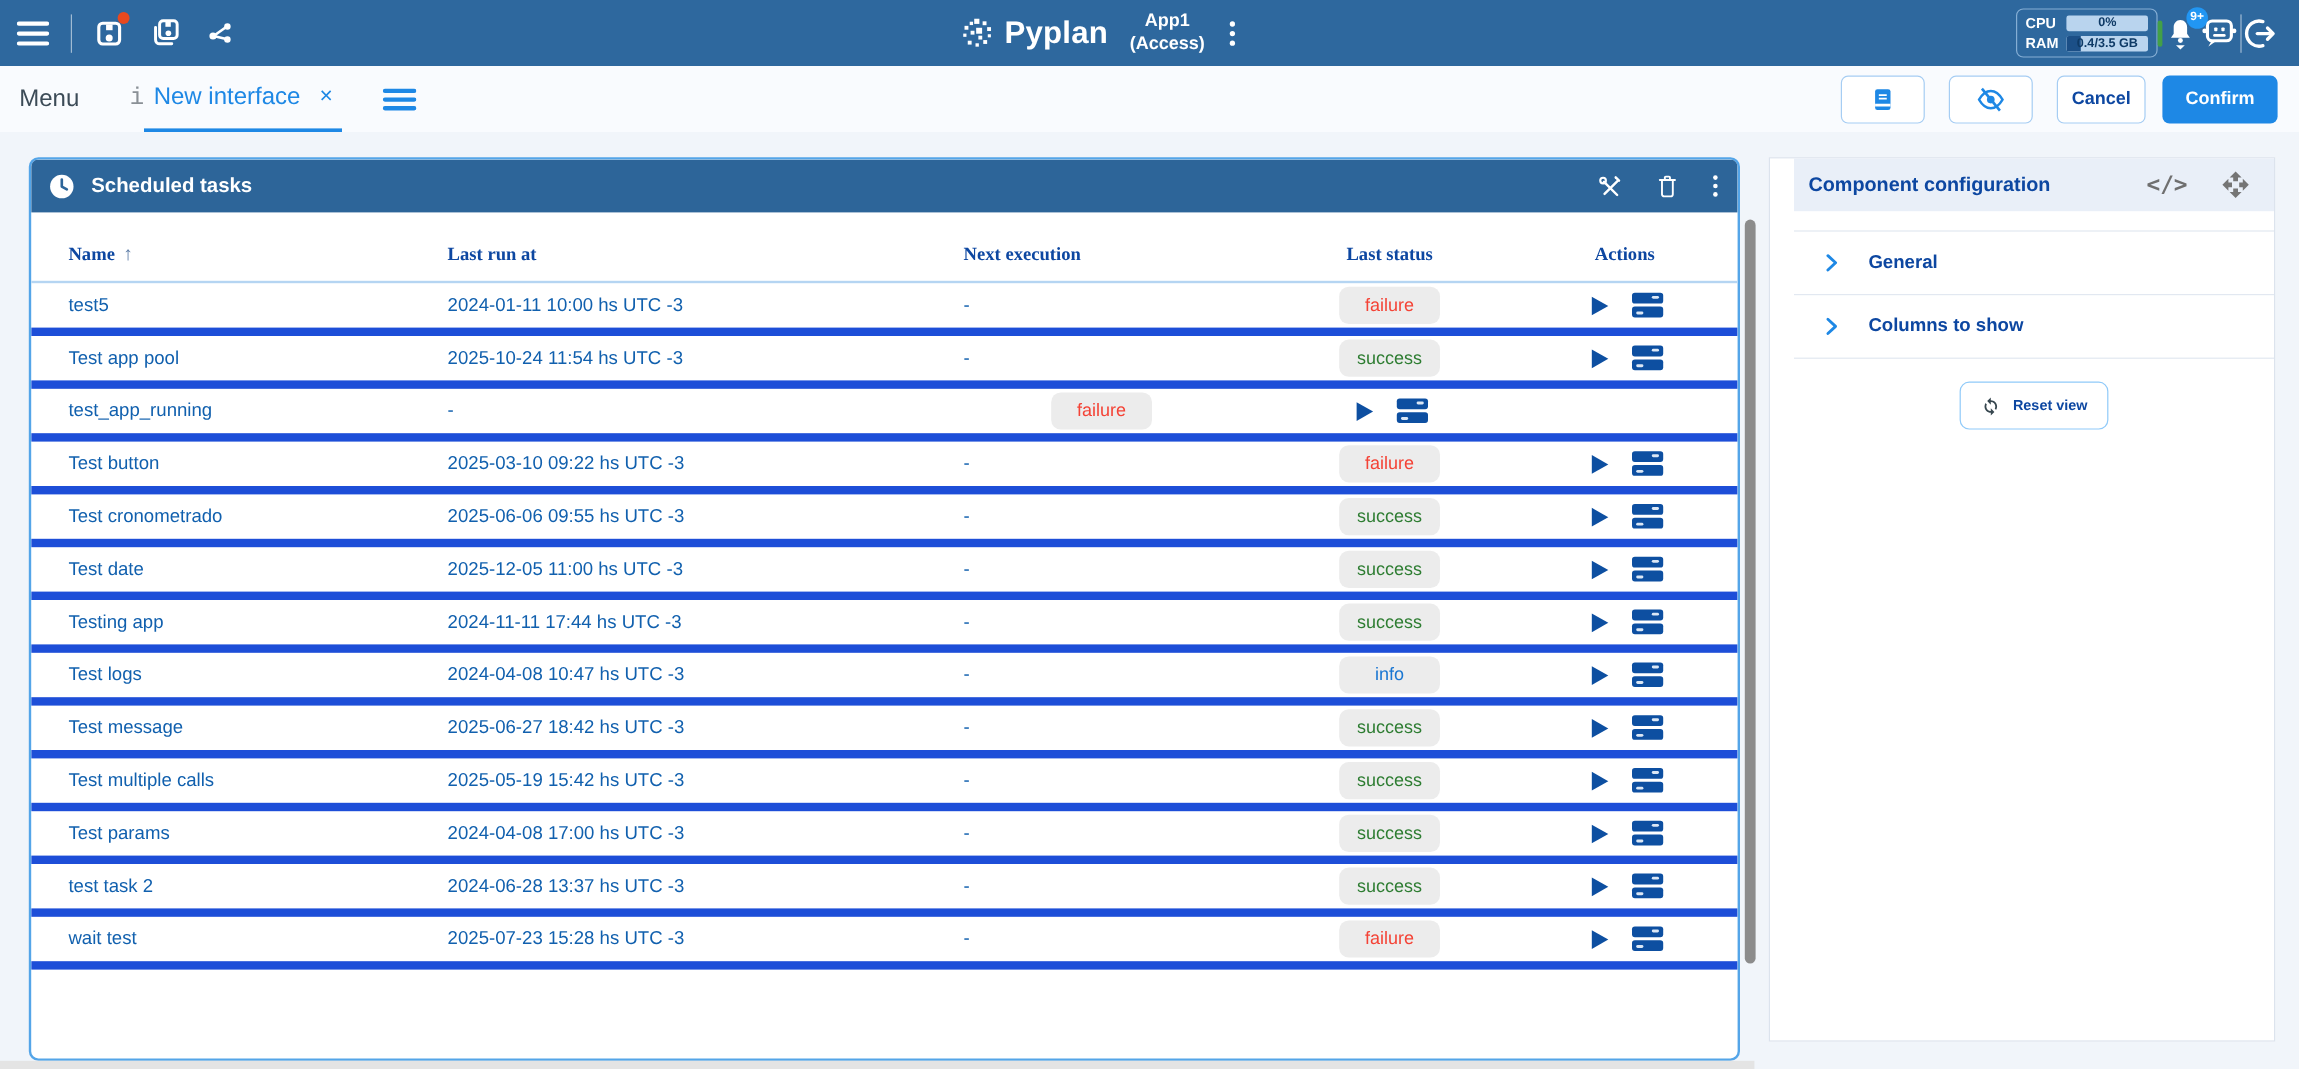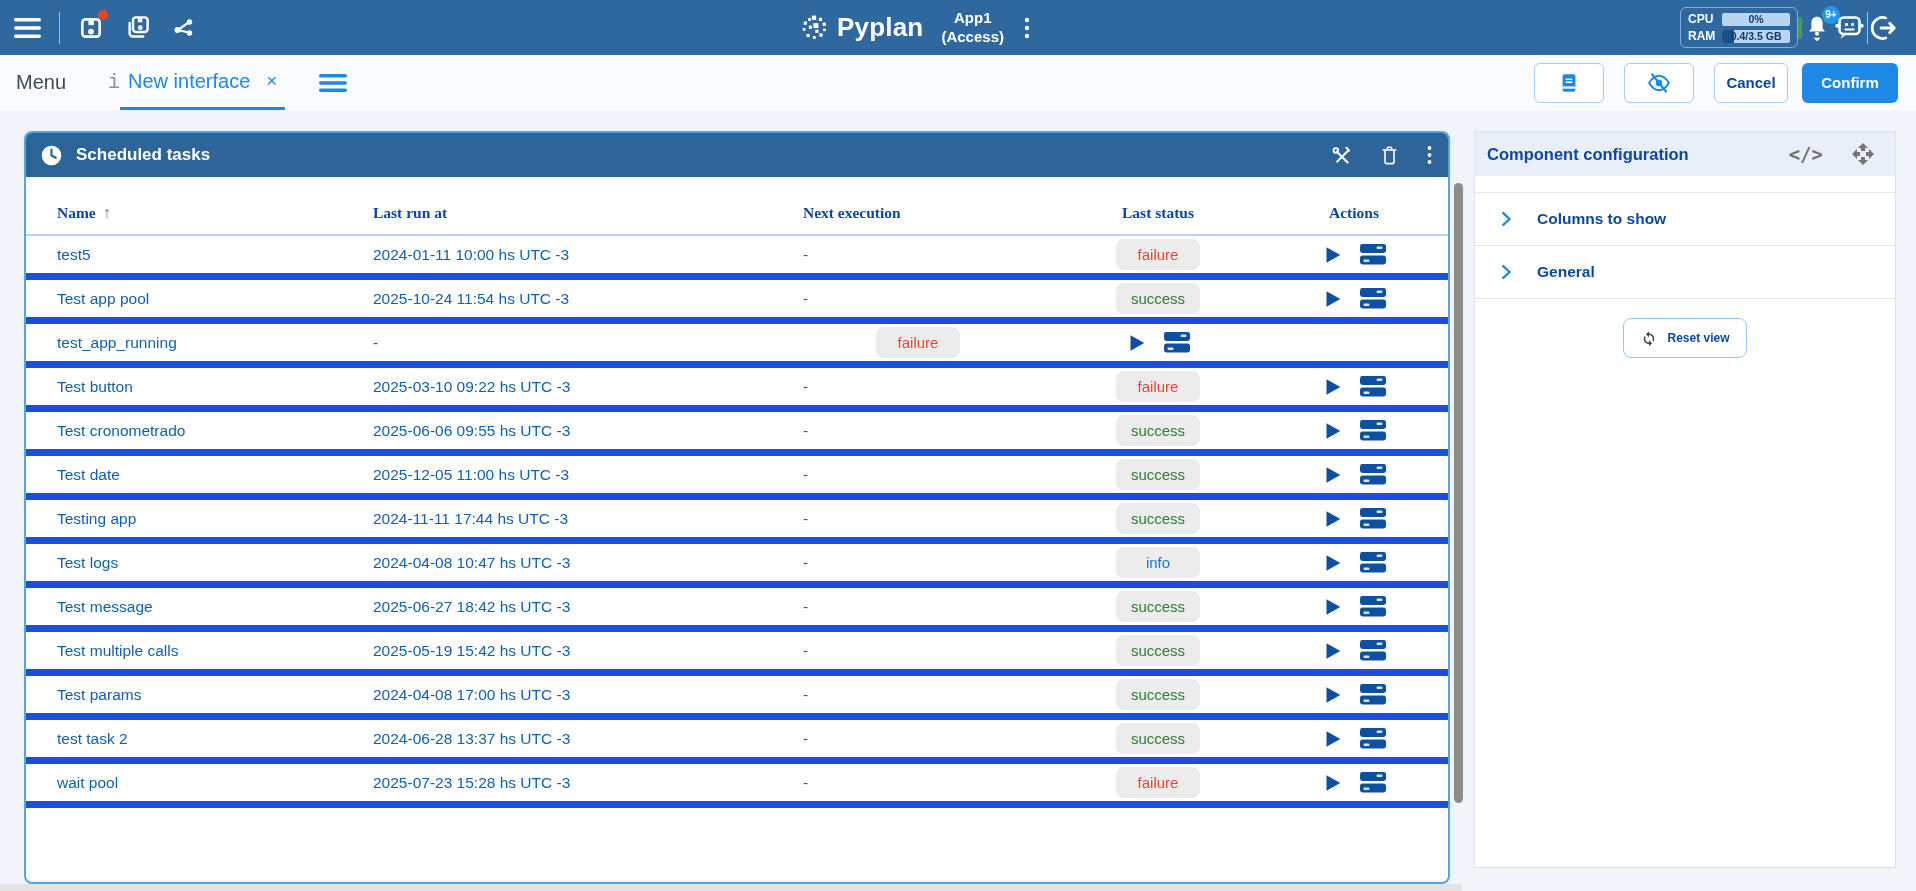--- a/index.html
+++ b/index.html
@@ -114,21 +114,21 @@
     position: absolute; left: 1454px; top: 183px; width: 9px; height: 620px;
     background: #8c8c8c; border-radius: 5px; cursor: pointer;
   }
   .h-scroll-track {
     position: absolute; left: 0; top: 884px; width: 1462px; height: 7px; background: #e4e4e4;
   }
 
   
   .sidebar {
     position: absolute; left: 1474px; top: 131px; width: 422px; height: 737px;
-    background: #fff; border: 1px solid #dce3ed;
+    background: #fff; border: 1px solid #dce3ed; padding-left: 20px;
   }
   .cfg-header {
     height: 44px; background: #e9eff8; display: flex; align-items: center; padding: 0 18px 0 12px; gap: 26px;
   }
   .cfg-title { color: #0d47a1; font-size: 16.5px; font-weight: bold; margin-right: auto; }
   .code-btn { background: none; border: none; cursor: pointer; color: #6f6f6f; font-size: 19px; font-weight: bold; font-family: "DejaVu Sans Mono", monospace; }
   .cfg-gap { height: 16px; }
   .cfg-sections { border-bottom: 1px solid #e2e8f1; }
   .cfg-section {
     height: 53px; border-top: 1px solid #e2e8f1; display: flex; align-items: center; gap: 20px;
@@ -721,21 +721,21 @@
                 <rect x="1" y="12.5" width="26" height="9" rx="2.4" fill="#0d4fa1"></rect>
                 <rect x="17.5" y="3.6" width="6" height="2.4" rx="1.2" fill="#dbe7f5"></rect>
                 <rect x="4.5" y="16.6" width="6" height="2.4" rx="1.2" fill="#dbe7f5"></rect>
               </svg>
           </span>
         </button>
       </span>
     </div>
 
     <div class="t-row">
-      <span class="cell-name">wait pool</span>
+      <span class="cell-name">wait test</span>
       <span class="cell-date">2025-07-23 15:28 hs UTC -3</span>
       <span class="cell-next">-</span>
       <span class="cell-status">
         <span class="chip" data-status="failure">failure</span>
       </span>
       <span class="cell-actions">
         <button class="row-action">
           <span>
             <svg width="22" height="24" viewBox="0 0 24 24">
                 <polygon points="6,3.5 21,12 6,20.5" fill="#0d4fa1"></polygon>
@@ -774,29 +774,29 @@
     </button>
   </div>
   <div class="cfg-gap"></div>
   <div class="cfg-sections">
     <button class="cfg-section">
       <span>
         <svg width="22" height="22" viewBox="0 0 24 24">
             <polyline points="9,5.5 16,12 9,18.5" fill="none" stroke="#1e88e5" stroke-width="2.6" stroke-linecap="round" stroke-linejoin="round"></polyline>
           </svg>
       </span>
-      <span class="cfg-section-label">Columns to show</span>
+      <span class="cfg-section-label">General</span>
     </button>
     <button class="cfg-section">
       <span>
         <svg width="22" height="22" viewBox="0 0 24 24">
             <polyline points="9,5.5 16,12 9,18.5" fill="none" stroke="#1e88e5" stroke-width="2.6" stroke-linecap="round" stroke-linejoin="round"></polyline>
           </svg>
       </span>
-      <span class="cfg-section-label">General</span>
+      <span class="cfg-section-label">Columns to show</span>
     </button>
   </div>
   <div class="reset-wrap">
     <button class="btn-reset">
       <span>
         <svg width="18" height="18" viewBox="0 0 24 24">
             <path fill="#37474f" d="M12 6v-3l-4 4 4 4V8c2.76 0 5 2.24 5 5 0 .85-.22 1.64-.6 2.34l1.46 1.46A6.96 6.96 0 0 0 19 13c0-3.87-3.13-7-7-7zm0 12c-2.76 0-5-2.24-5-5 0-.85.22-1.64.6-2.34L6.14 9.2A6.96 6.96 0 0 0 5 13c0 3.87 3.13 7 7 7v3l4-4-4-4v3z"></path>
           </svg>
       </span>
       <span class="btn-reset-label">Reset view</span>

